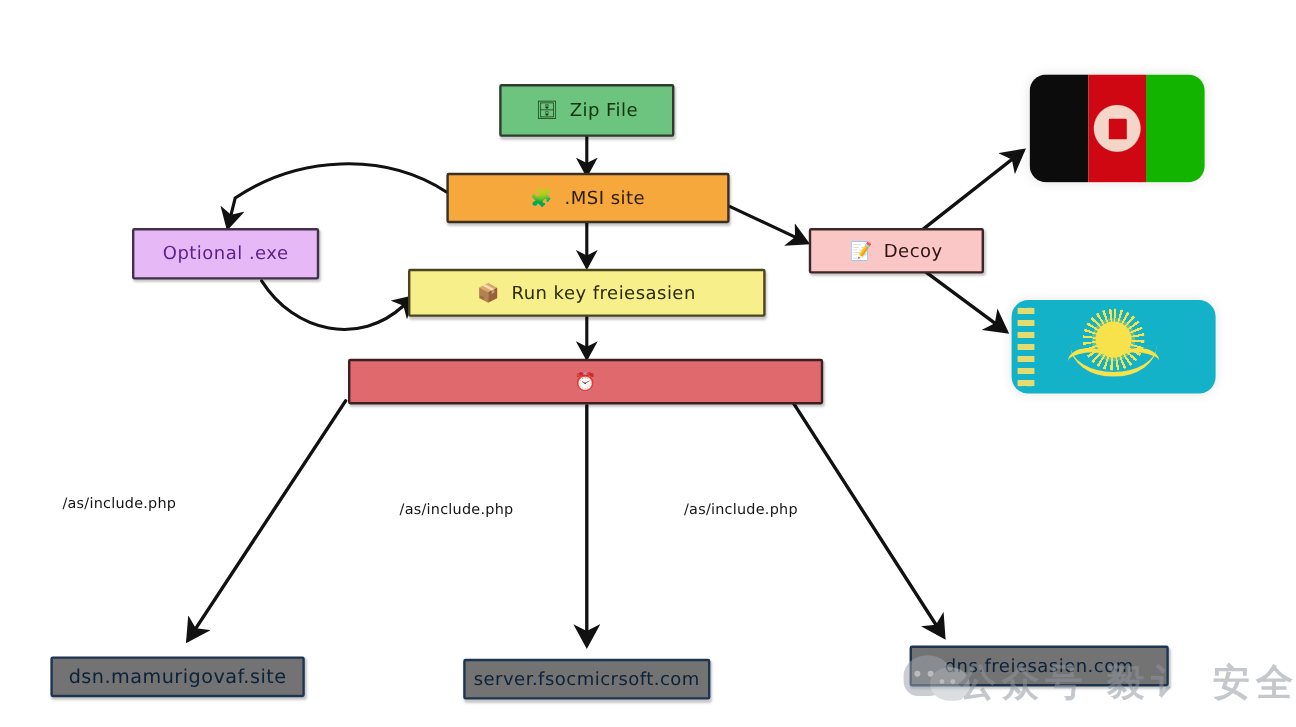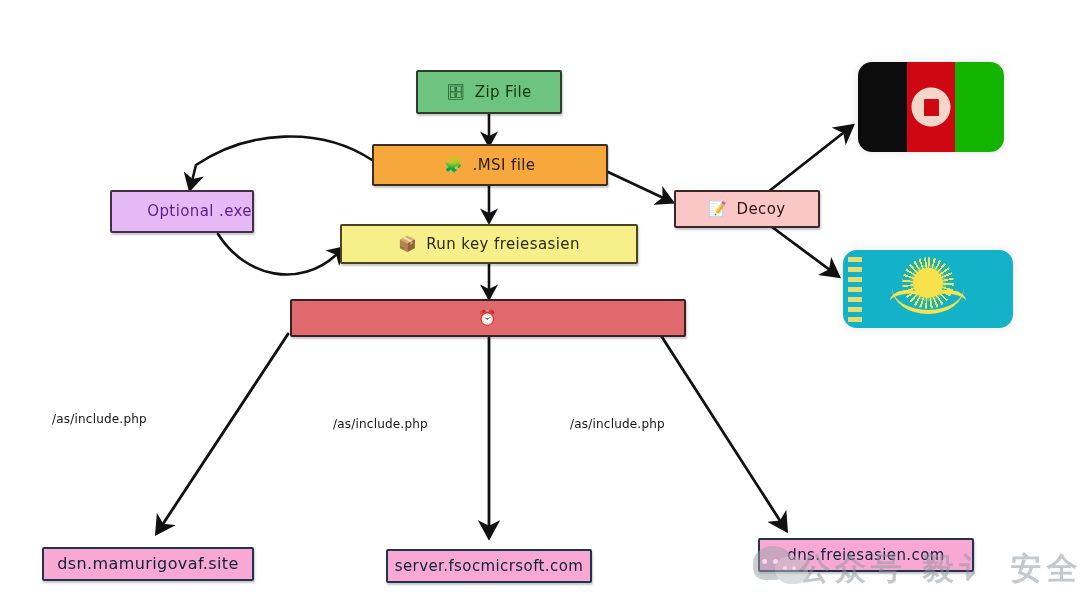--- a/index.html
+++ b/index.html
@@ -36,21 +36,21 @@
   }
   .node .lbl{line-height:1;}
 
   
   .n-zip{background:#6cc47f;border-color:#2f3b2f;color:#11330f;}
   .n-msi{background:#f6a83c;border-color:#3a2f22;color:#2a1b06;}
   .n-exe{background:#e6b8f5;border-color:#40304a;color:#5a1f8a;}
   .n-run{background:#f7f08a;border-color:#4a4420;color:#2c2a08;}
   .n-dll{background:#e0696e;border-color:#3a2023;color:#2a0c0e;}
   .n-decoy{background:#fbc6c6;border-color:#3d2626;color:#2b1313;}
-  .n-dom{background:#f9a8d4;border-color:#1e3550;color:#0b2239;}
+  .n-dom{background:#737373;border-color:#1e3550;color:#0b2239;}
 
   
   .flag{
     position:absolute;
     border-radius:14px;
     overflow:hidden;
     z-index:5;
     box-shadow:0 0 10px rgba(0,0,0,0.10);
   }
   .flag .stripes{position:absolute;inset:0;display:flex;}
@@ -197,24 +197,24 @@
     </g>
   </svg>
 
   <div class="node n-zip" style="left:416px;top:70px;width:146px;height:44px;">
     <span class="ico">🗄</span>
     <span class="lbl">Zip File</span>
   </div>
 
   <div class="node n-msi" style="left:372px;top:144px;width:236px;height:42px;">
     <span class="ico">🧩</span>
-    <span class="lbl">.MSI file</span>
-  </div>
-
-  <div class="node n-exe" style="left:110px;top:190px;width:144px;height:43px;justify-content:flex-end;">
+    <span class="lbl">.MSI site</span>
+  </div>
+
+  <div class="node n-exe" style="left:110px;top:190px;width:156px;height:43px;">
     <span class="lbl">Optional .exe</span>
   </div>
 
   <div class="node n-run" style="left:340px;top:224px;width:298px;height:40px;">
     <span class="ico">📦</span>
     <span class="lbl">Run key freiesasien</span>
   </div>
 
   <div class="node n-dll" style="left:290px;top:299px;width:396px;height:38px;">
     <span class="ico">⏰</span>

